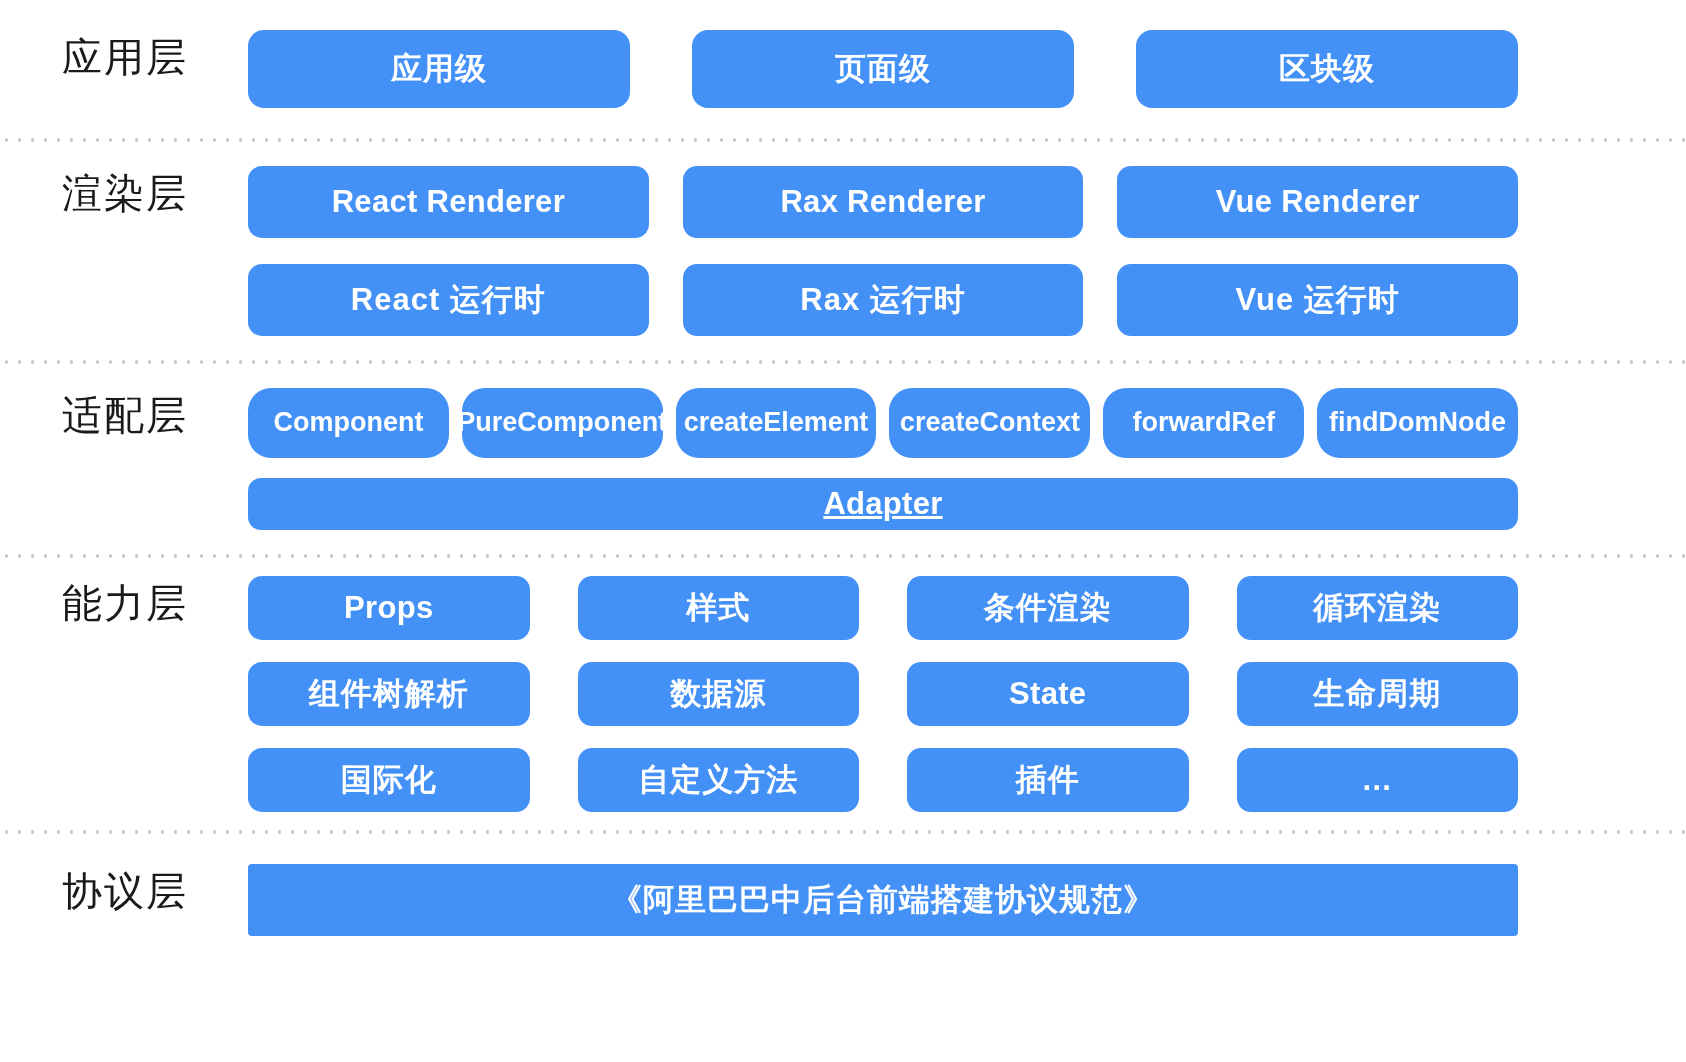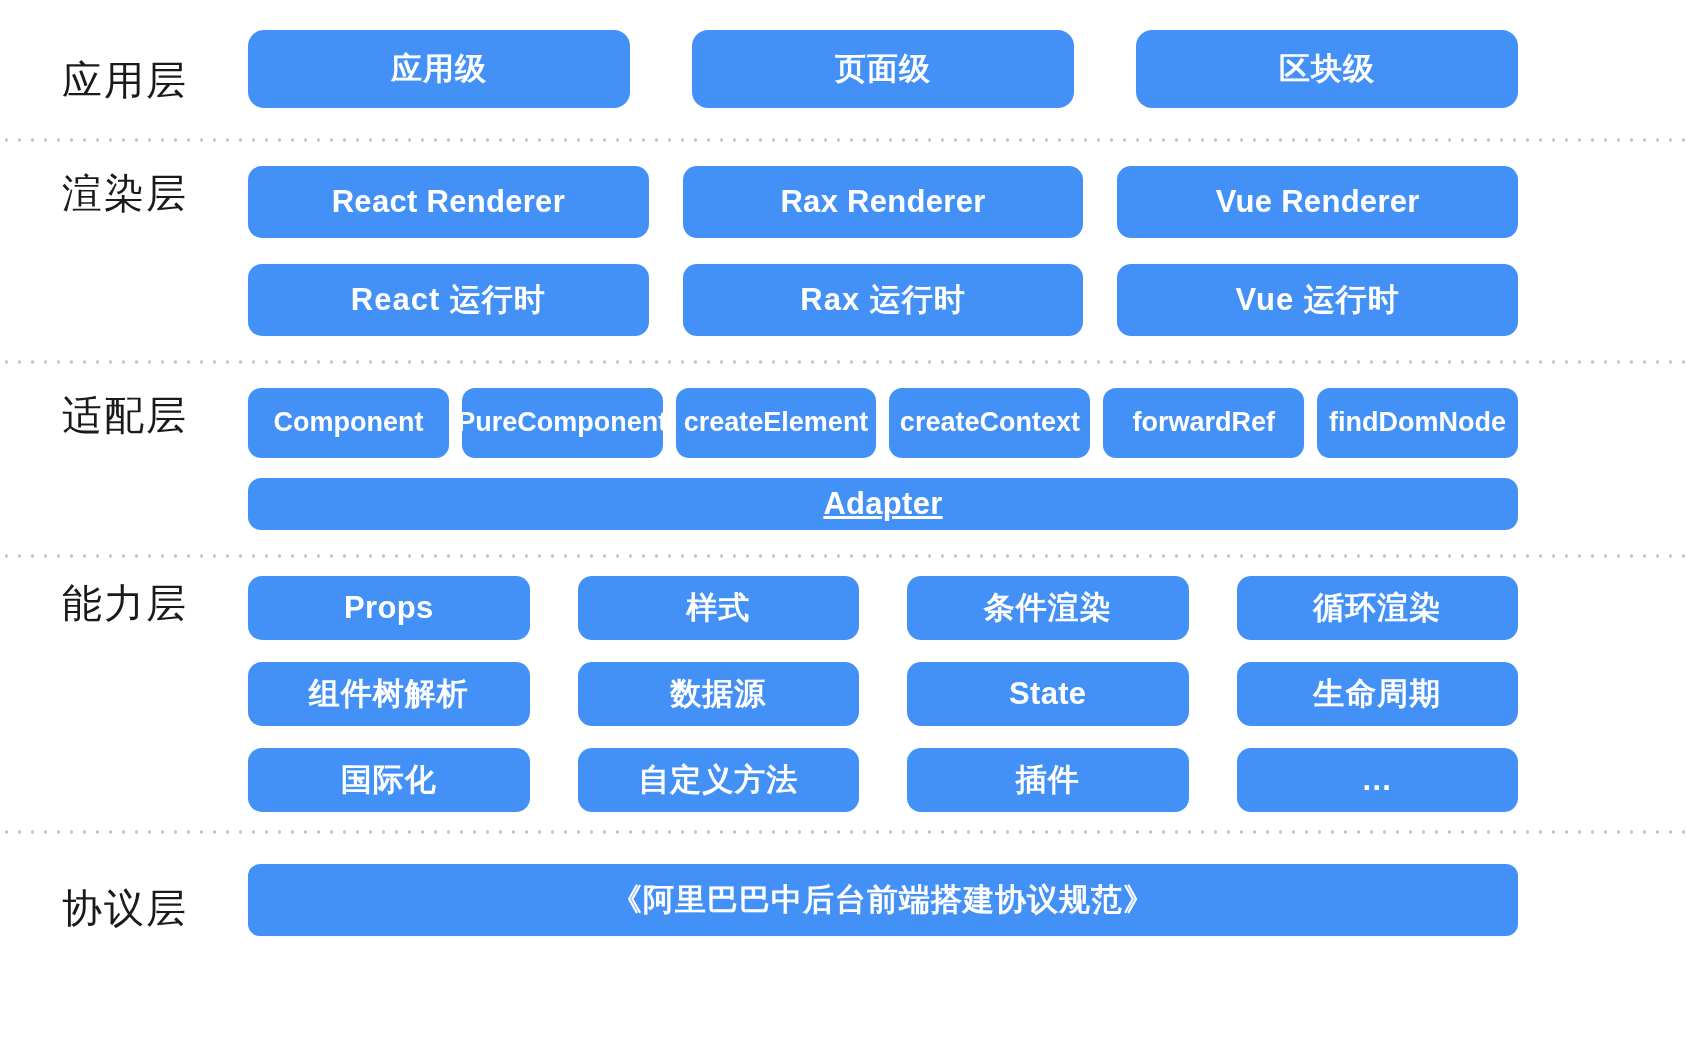--- a/index.html
+++ b/index.html
@@ -88,52 +88,52 @@
   
   .render-row { gap: 34px; }
   .render-row .box { flex: 1 1 0; height: 72px; border-radius: 14px; }
   .render-gap { height: 26px; }
 
   
   .adapt-row { gap: 13px; }
   .adapt-row .box {
     flex: 1 1 0;
     height: 70px;
-    border-radius: 13px;
+    border-radius: 23px;
     font-size: 27px;
     font-weight: 700;
     padding: 0 10px;
   }
   .adapt-gap { height: 20px; }
   .adapter-bar {
     height: 52px;
     border-radius: 13px;
     font-size: 31px;
     text-decoration: underline;
   }
 
   
   .cap-row { gap: 48px; }
   .cap-row .box { flex: 1 1 0; height: 64px; border-radius: 14px; }
   .cap-gap { height: 22px; }
 
   
   .proto-bar {
     height: 72px;
-    border-radius: 12px;
+    border-radius: 4px;
     font-size: 31px;
   }
 
   
   .pad-top-24 { padding-top: 24px; }
   .pad-bot-24 { padding-bottom: 24px; }
   .pad-top-18 { padding-top: 18px; }
   .pad-bot-18 { padding-bottom: 18px; }
   .pad-top-30 { padding-top: 30px; }
-  .pad-bot-30 { padding-bottom: 30px; align-items: flex-end; }
+  .pad-bot-30 { padding-bottom: 30px; }
 
   .spellcheck {
     text-decoration-color: rgba(214, 48, 49, 0.55);
     text-decoration-style: wavy;
     text-decoration-thickness: 1px;
     text-underline-offset: 4px;
   }
 </style>
 </head>
 <body>

